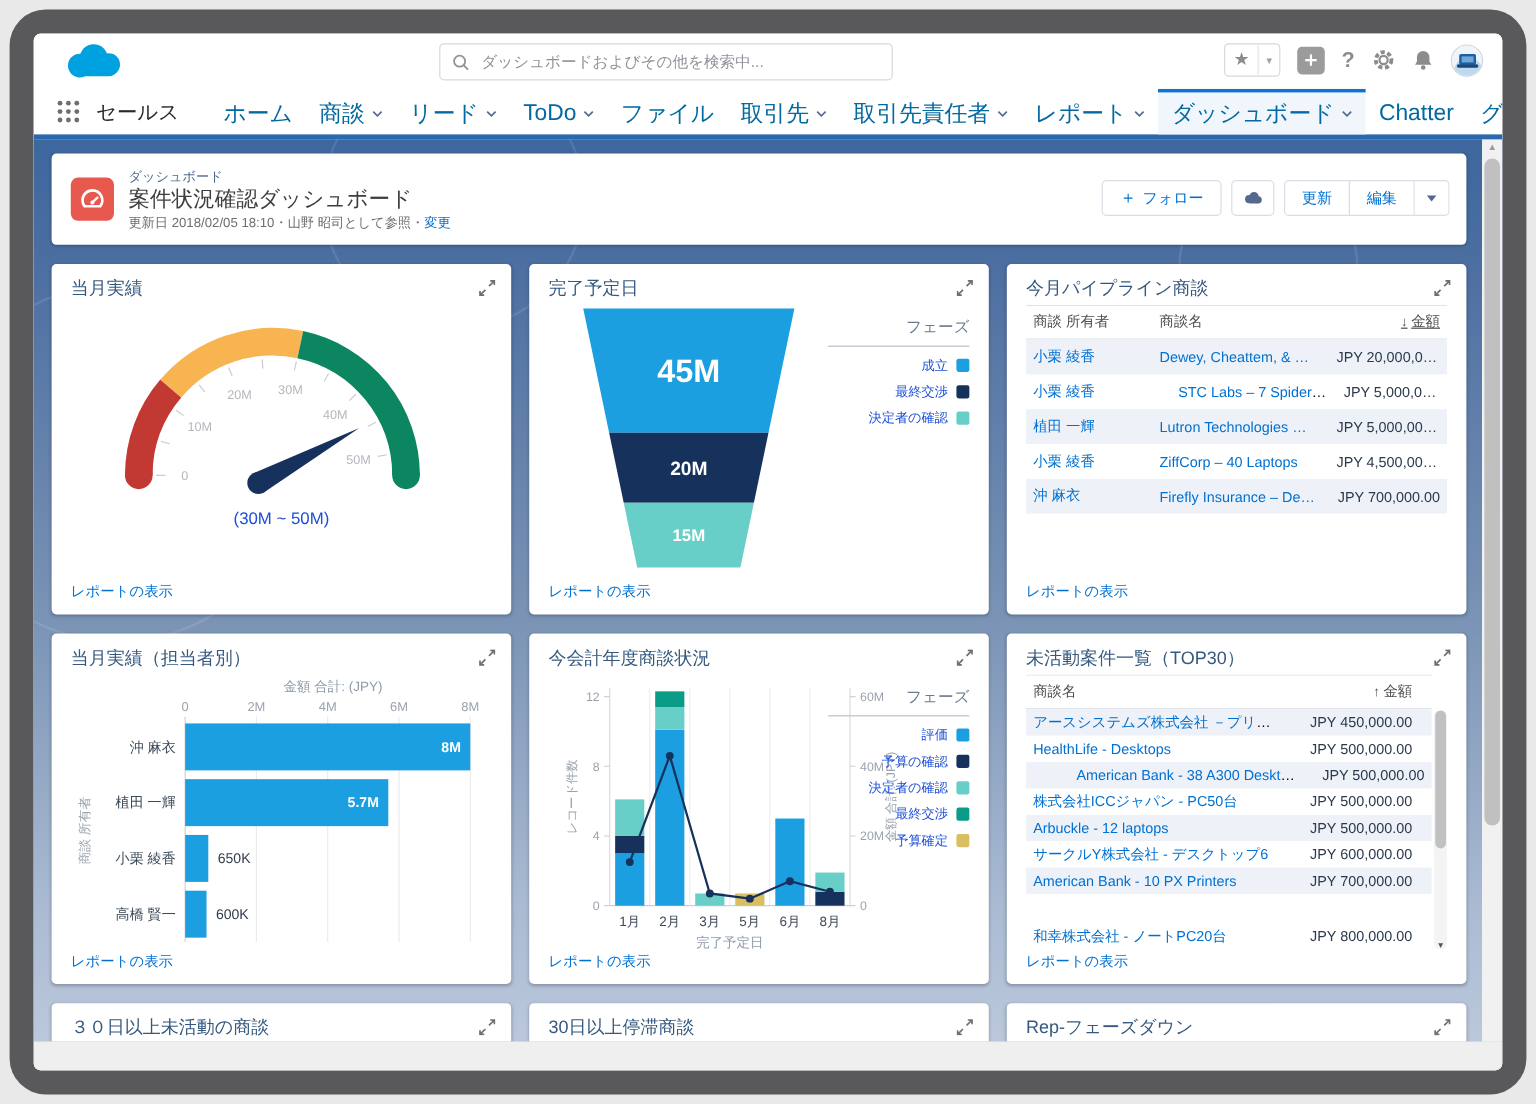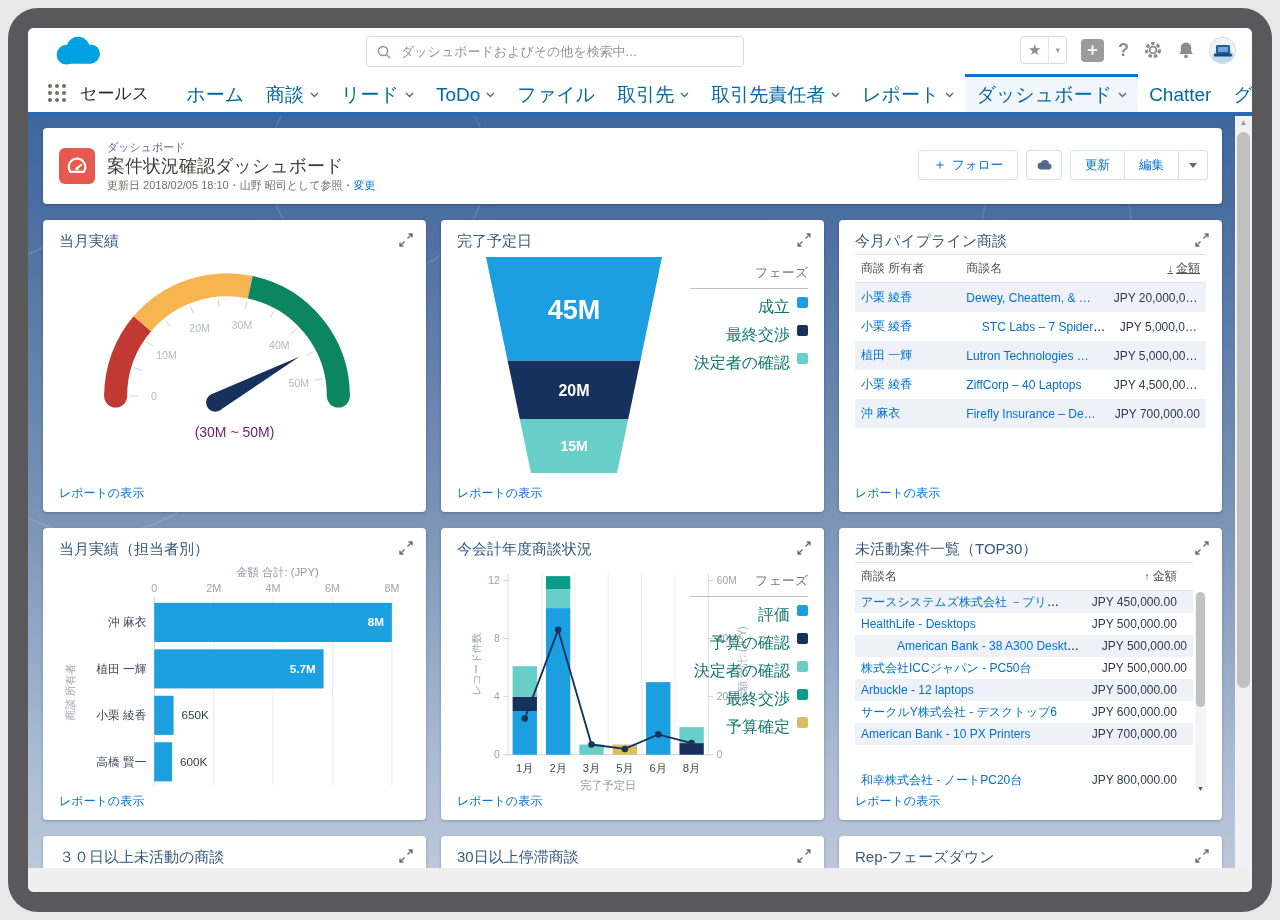--- a/index.html
+++ b/index.html
@@ -67,21 +67,21 @@
   .viewreport{font-size:12px;color:#0070d2;text-decoration:none;margin-top:auto;cursor:pointer;}
 
   
   .gauge-wrap{text-align:center;}
   .gauge-val{font-size:25px;color:#16807a;margin-top:-6px;}
   .gauge-range{font-size:14px;color:#16807a;margin-top:1px;}
 
   
   .legend{position:absolute;top:10px;right:0;width:118px;text-align:right;}
   .legend .lt{font-size:13px;color:#6b7b8e;padding-bottom:6px;border-bottom:1px solid #b9c1cc;margin-bottom:8px;}
-  .legend .li{display:flex;justify-content:flex-end;align-items:flex-start;gap:7px;margin-bottom:7px;font-size:16px;color:#0f766e;}
+  .legend .li{display:flex;justify-content:flex-end;align-items:center;gap:7px;margin-bottom:7px;font-size:11px;color:#1d4ed8;}
   .legend .sw{width:11px;height:11px;border-radius:2px;flex:0 0 11px;}
 
   
   .tbl{width:100%;font-size:12px;}
   .trow{display:flex;align-items:center;}
   .thead{border-top:1px solid #e0e4ea;border-bottom:1px solid #e0e4ea;height:29px;color:#514f4d;}
   .trow.r{height:29px;}
   .trow.r:nth-child(even){background:#eef2f8;}
   .cell{padding:0 6px;white-space:nowrap;overflow:hidden;text-overflow:ellipsis;}
   .cell.right{text-align:right;}
@@ -301,21 +301,21 @@
                       <line x1="274.4072883727073" y1="130.13408221262011" x2="266.5334437491265" y2="131.5492044136007" stroke="#c8cbd0" stroke-width="1"></line>
                       <text x="99" y="152" font-size="11" fill="#b4b8be" text-anchor="middle">0</text>
                       <text x="111.96516790578467" y="109.5428457989224" font-size="11" fill="#b4b8be" text-anchor="middle">10M</text>
                       <text x="146.4371037593179" y="81.57158983518066" font-size="11" fill="#b4b8be" text-anchor="middle">20M</text>
                       <text x="190.65437502432349" y="77.6297065852377" font-size="11" fill="#b4b8be" text-anchor="middle">30M</text>
                       <text x="229.53055153536917" y="99.06212179121223" font-size="11" fill="#b4b8be" text-anchor="middle">40M</text>
                       <text x="249.80152392401737" y="138.55633909068445" font-size="11" fill="#b4b8be" text-anchor="middle">50M</text>
                       <polygon points="250.39310534424885,106.95873702539117 167.2459054454718,163.03742057799263 158.1617489156772,146.34975746591516" fill="#16325C"></polygon>
                       <circle cx="162.7038271805745" cy="154.6935890219539" r="9.5" fill="#16325C"></circle>
                     </svg>
-                    <div class="gauge-range" style="color: #701a75;">(30M ~ 50M)</div>
+                    <div class="gauge-range" style="color: #1d4ed8;">(30M ~ 50M)</div>
                   </div>
                 </div>
           <a class="viewreport">レポートの表示</a>
         </section>
 
         <section class="card">
           <h2>完了予定日</h2>
           <svg class="expand" width="14" height="14" viewBox="0 0 14 14">
                   <g stroke="#706e6b" stroke-width="1.4" fill="none">
                     <path d="M8.5 5.5L13 1M13 4.5V1H9.5"></path>
@@ -542,21 +542,21 @@
                       <div class="cell right amount" style="width: 33%;">JPY 450,000.00</div>
                     </div>
                     <div class="trow r" style="height: 22px;">
                       <div class="cell" style="width: 64%;"><a>HealthLife - Desktops</a></div>
                       <div class="cell right amount" style="width: 33%;">JPY 500,000.00</div>
                     </div>
                     <div class="trow r" style="height: 22px;">
                       <div class="cell" style="width: 64%; margin-left: 36px;"><a>American Bank - 38  A300 Desktops</a></div>
                       <div class="cell right amount" style="width: 33%;">JPY 500,000.00</div>
                     </div>
-                    <div class="trow r" style="height: 22px; justify-content: space-between;">
+                    <div class="trow r" style="height: 22px;">
                       <div class="cell" style="width: 64%;"><a>株式会社ICCジャパン - PC50台</a></div>
                       <div class="cell right amount" style="width: 33%;">JPY 500,000.00</div>
                     </div>
                     <div class="trow r" style="height: 22px;">
                       <div class="cell" style="width: 64%;"><a>Arbuckle - 12 laptops</a></div>
                       <div class="cell right amount" style="width: 33%;">JPY 500,000.00</div>
                     </div>
                     <div class="trow r" style="height: 22px;">
                       <div class="cell" style="width: 64%;"><a>サークルY株式会社 - デスクトップ6</a></div>
                       <div class="cell right amount" style="width: 33%;">JPY 600,000.00</div>

